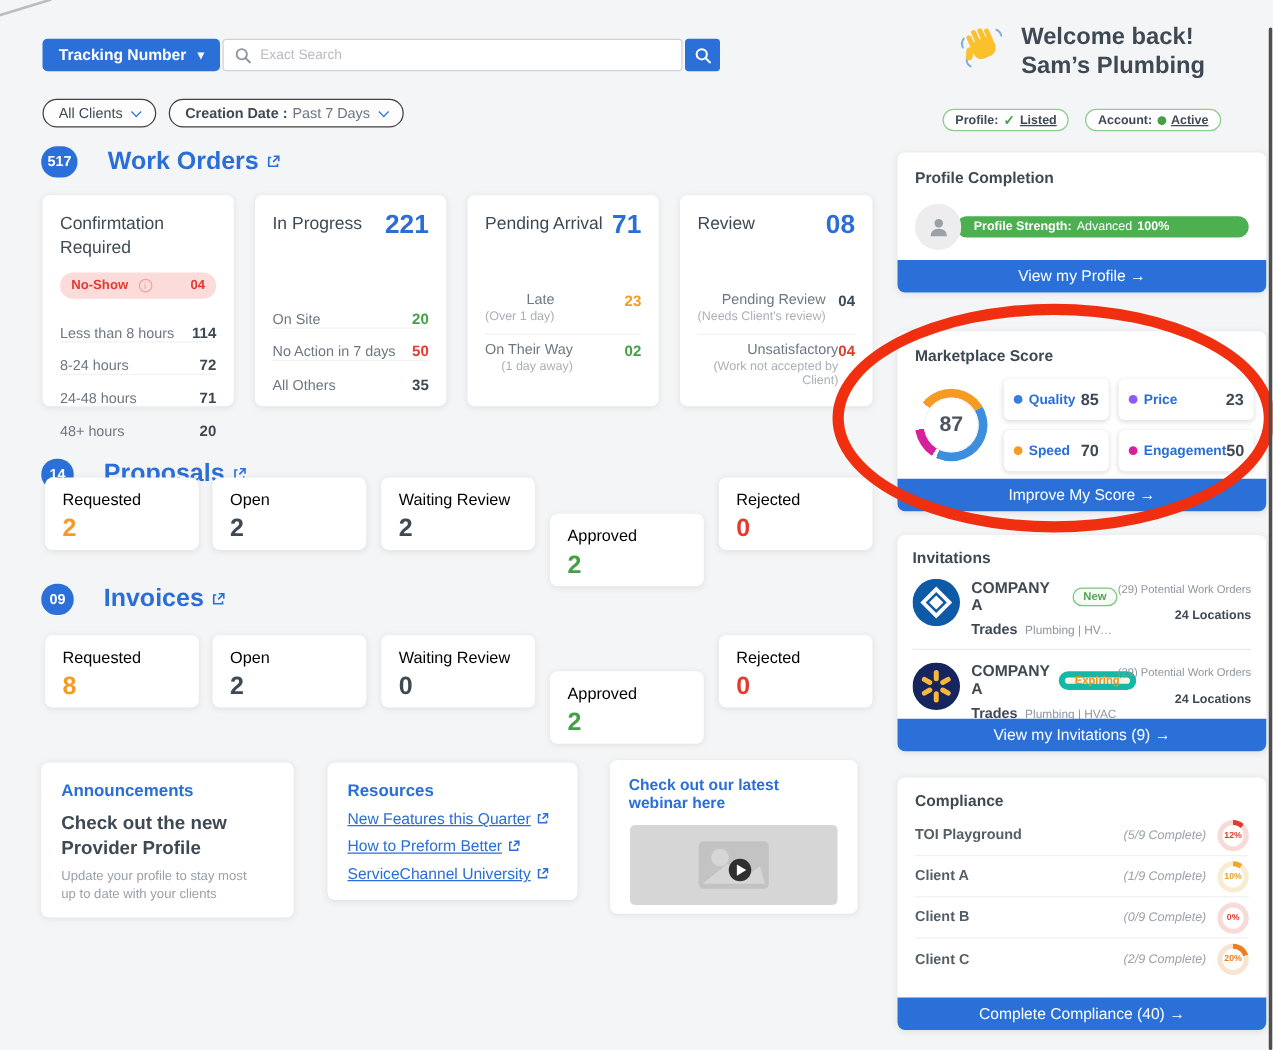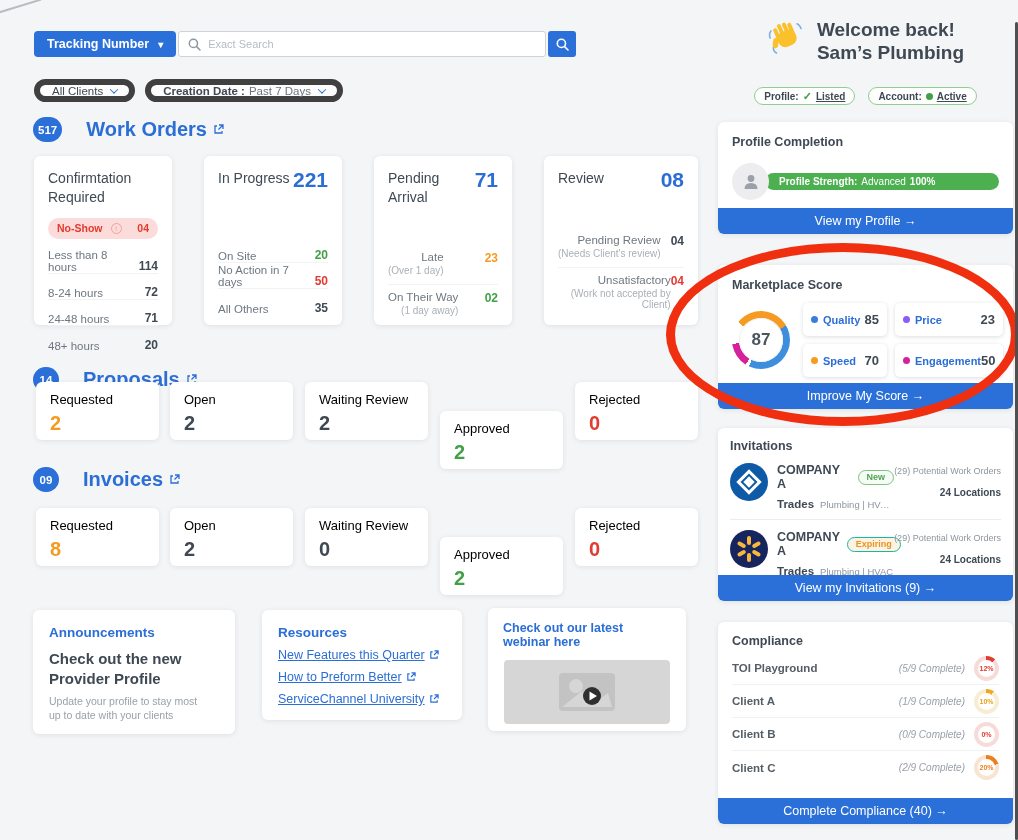--- a/index.html
+++ b/index.html
@@ -13,34 +13,34 @@
   .track-btn{display:flex;align-items:center;gap:9px;background:#2a70d8;color:#fff;border:none;border-radius:4px;height:26px;padding:0 13px;font-family:inherit;font-size:12.5px;font-weight:bold;cursor:pointer;}
   .caret{font-size:10px;}
   .search-box{display:flex;align-items:center;background:#fff;border:1px solid #cfd3d8;border-radius:3px;height:26px;width:368px;margin-left:2px;padding:0 9px;}
   .search-box svg{flex:none;}
   .search-box input{border:none;outline:none;flex:1;margin-left:7px;font-family:inherit;font-size:11px;color:#3f4954;background:transparent;}
   .search-box input::placeholder{color:#b6bcc3;}
   .search-btn{width:28px;height:26px;background:#2a70d8;border:none;border-radius:3px;margin-left:2px;display:flex;align-items:center;justify-content:center;cursor:pointer;}
 
   
   .filters{position:absolute;left:34px;top:79px;display:flex;gap:10px;}
-  .fpill{display:flex;align-items:center;background:#fdfdfd;border:6px solid #404040;border-radius:12px;height:23px;padding:0 12px;font-family:inherit;font-size:11.5px;color:#3f4954;cursor:pointer;}
+  .fpill{display:flex;align-items:center;background:#fdfdfd;border:1px solid #404040;border-radius:12px;height:23px;padding:0 12px;font-family:inherit;font-size:11.5px;color:#3f4954;cursor:pointer;}
   .fpill b{font-weight:bold;}
   .fpill .light{color:#6b7480;margin-left:4px;}
   .chev{width:6px;height:6px;border-right:1.5px solid #2a70d8;border-bottom:1.5px solid #2a70d8;transform:rotate(45deg) translate(-1px,-1px);margin-left:8px;}
 
   
   .sec-head{position:absolute;display:flex;align-items:center;}
   #wo-head{left:33px;top:117px;} #prop-head{left:33px;top:367px;} #inv-head{left:33px;top:467px;}
   .badge{min-width:26px;height:25px;border-radius:13px;background:#2a70d8;color:#fff;font-weight:bold;font-size:11.5px;display:flex;align-items:center;justify-content:center;padding:0 5px;}
   .sec-title{margin-left:24px;color:#2b6ed6;font-weight:bold;font-size:20px;display:flex;align-items:center;gap:6px;cursor:pointer;justify-content:space-between;}
 
   
   .card{position:absolute;background:#fff;border-radius:6px;box-shadow:0 1px 5px rgba(31,45,61,.10);}
-  .wo-card{top:156px;width:138px;height:169px;padding:13px 14px;}
+  .wo-card{top:156px;width:153px;height:169px;padding:13px 14px;}
   #wo-card-1{left:34px;} #wo-card-2{left:204px;} #wo-card-3{left:374px;} #wo-card-4{left:544px;width:154px;}
   .wo-title{font-size:14px;color:#3f4954;line-height:1.35;}
   .wo-top{display:flex;justify-content:space-between;align-items:flex-start;}
   .wo-total{font-size:21px;font-weight:bold;color:#2b6ed6;line-height:1;}
   .alert-pill{margin-top:11px;background:#fbdcda;border-radius:11px;height:21px;display:flex;align-items:center;padding:0 9px;}
   .alert-pill .al{font-size:10.5px;font-weight:bold;color:#e23b30;}
   .info-i{width:11px;height:11px;border:1px solid #efa39c;border-radius:50%;color:#efa39c;font-size:7.5px;display:flex;align-items:center;justify-content:center;margin-left:8px;font-style:normal;}
   .alert-pill .av{margin-left:auto;font-size:10.5px;font-weight:bold;color:#e23b30;}
   .rows{margin-top:6px;}
   .row{display:flex;align-items:flex-end;height:26px;border-bottom:1px solid #f1f2f4;font-size:11.5px;color:#6e7781;}
@@ -103,21 +103,21 @@
   .mvalue{font-size:13px;font-weight:bold;color:#3f4954;margin-left:auto;}
 
   .inv-item{display:flex;align-items:flex-start;padding:10px 0 9px;}
   .inv-item + .inv-item{border-top:1px solid #ececee;}
   .inv-logo{flex:none;margin-right:9px;}
   .inv-mid{flex:1;min-width:0;}
   .inv-name-row{display:flex;align-items:center;gap:7px;}
   .inv-name{font-size:12.5px;font-weight:bold;color:#3f4954;}
   .inv-pill{border-radius:9px;font-size:9px;font-weight:bold;height:15px;display:flex;align-items:center;padding:0 8px;}
   .pill-new{border:1px solid #7cc47c;background:#f5fbf5;color:#56a156;}
-  .pill-exp{border:1px solid #14b8a6;background:#fdf3e3;color:#e8941f;}
+  .pill-exp{border:5px solid #14b8a6;background:#fdf3e3;color:#e8941f;}
   .inv-trades{display:flex;align-items:baseline;gap:6px;margin-top:7px;}
   .inv-trades b{font-size:11.5px;color:#3f4954;}
   .inv-tags{font-size:9.5px;color:#8d959d;white-space:nowrap;overflow:hidden;text-overflow:ellipsis;max-width:120px;}
   .inv-right{text-align:right;flex:none;}
   .inv-pot{font-size:9px;color:#8d959d;margin-top:3px;}
   .inv-loc{font-size:10px;font-weight:bold;color:#3f4954;margin-top:11px;}
 
   .comp-row{display:flex;align-items:center;height:33px;border-bottom:1px solid #f0f1f2;}
   .comp-row:last-child{border-bottom:none;}
   .comp-name{font-size:11.5px;font-weight:bold;color:#555e66;}

